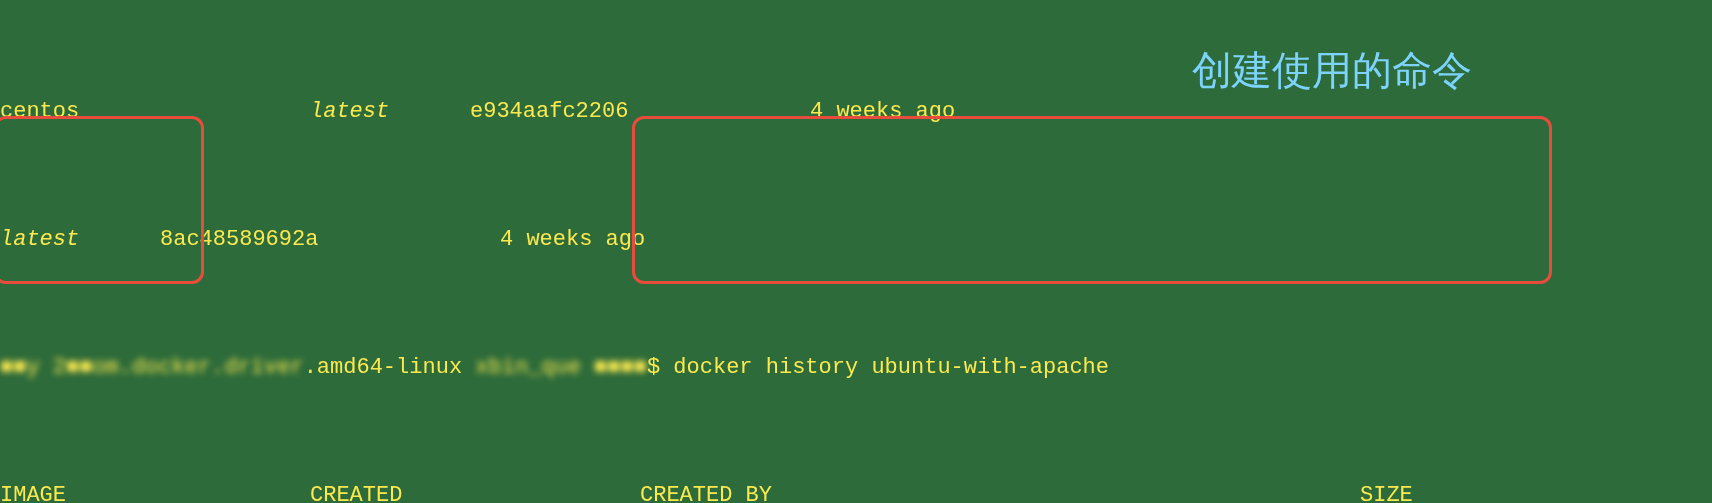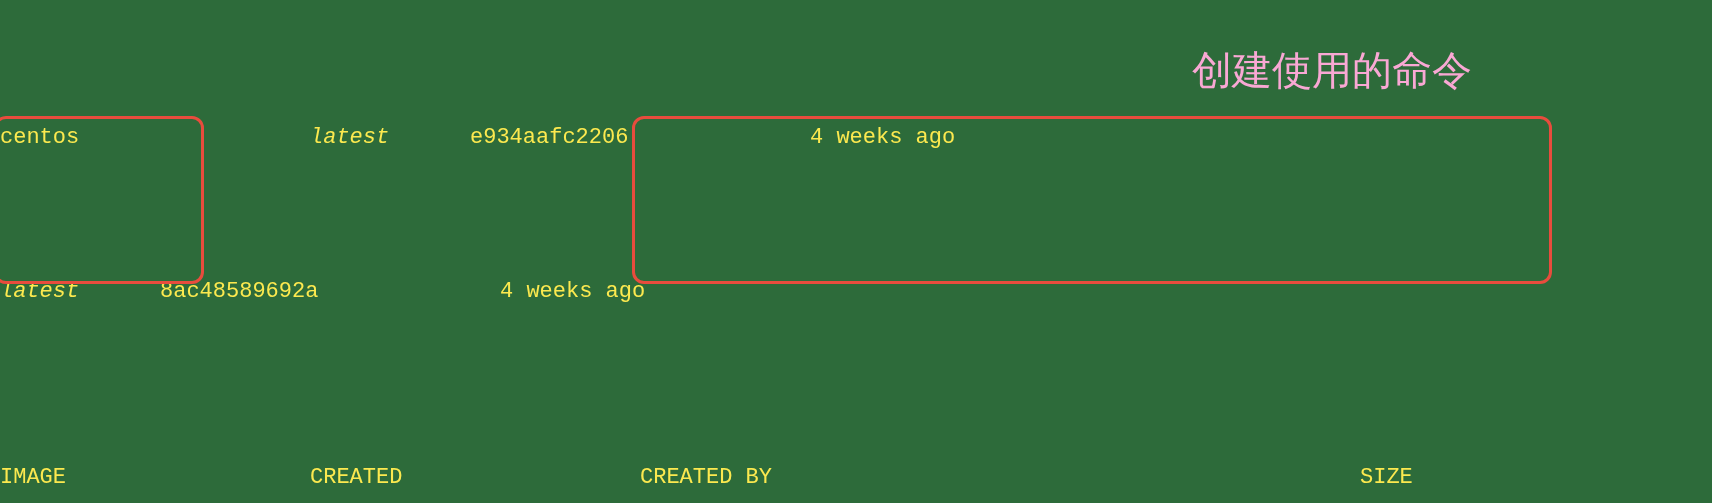--- a/index.html
+++ b/index.html
@@ -16,36 +16,35 @@
       position: relative;
     }
     .terminal {
       white-space: pre;
       padding: 0;
     }
     .line {
       display: flex;
       height: 32px;
       align-items: center;
-      margin-top: 26px;
     }
     .col-tag { width: 345px; font-style: italic; }
     .col-imgid { width: 325px; }
     .col-created2 { width: 340px; }
     .col-size2 { flex: 1; }
     .col-img { width: 310px; }
     .col-created { width: 330px; }
     .col-cmd { width: 720px; overflow: hidden; white-space: nowrap; text-overflow: clip; }
     .col-size { flex: 1; }
     .blurred {
       filter: blur(3px);
       display: inline-block;
     }
     .red-text {
-      color: #f9a8d4;
+      color: #7dd3fc;
       font-family: sans-serif;
       font-size: 40px;
       font-weight: 400;
       position: absolute;
       right: 240px;
       top: 54px;
       z-index: 10;
     }
     .box {
       position: absolute;
@@ -82,20 +81,24 @@
     <span class="col-imgid" style="width:340px;">e934aafc2206</span>
     <span class="col-created2" style="width:320px;">4 weeks ago</span>
   </div>
 
   <div class="line">
     <span class="col-tag" style="width:160px;">latest</span>
     <span class="col-imgid" style="width:340px;">8ac48589692a</span>
     <span class="col-created2" style="width:320px;">4 weeks ago</span>
   </div>
 
+  <div class="line">
+    <span><span class="blurred">■■y 2■■om.docker.driver</span>.amd64-linux <span class="blurred">xbin_que ■■■■</span>$ </span>
+    <span>docker history ubuntu-with-apache</span>
+  </div>
 
   <div class="line">
     <span class="col-img">IMAGE</span>
     <span class="col-created">CREATED</span>
     <span class="col-cmd">CREATED BY</span>
     <span class="col-size">SIZE</span>
   </div>
 
   
   

